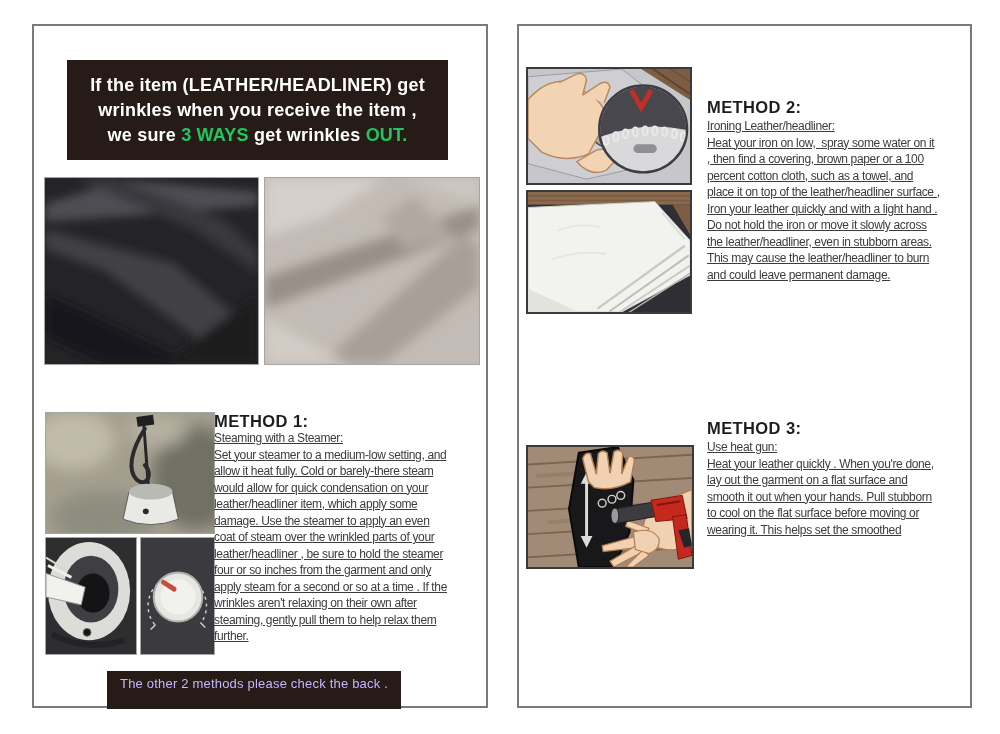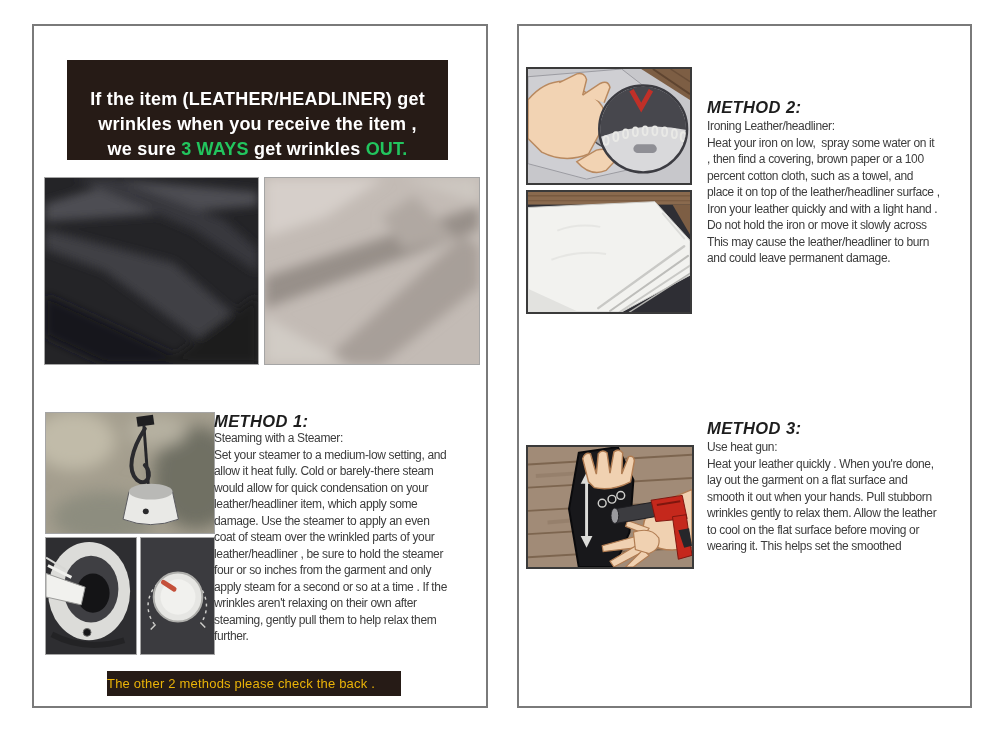--- a/index.html
+++ b/index.html
@@ -6,37 +6,37 @@
   .page{position:relative;width:1000px;height:734px;background:#ffffff;overflow:hidden;
         font-family:"Liberation Sans",sans-serif;}
   .panel{position:absolute;top:24px;height:684px;background:#fff;
          border:2px solid #7a7a7a;box-sizing:border-box;}
   .panel-left{left:32px;width:456px;}
   .panel-right{left:517px;width:455px;}
 
   .dark-box{position:absolute;background:#261b16;box-sizing:border-box;}
   .header-box{left:33px;top:34px;width:381px;height:100px;color:#ffffff;
               font-weight:bold;font-size:18px;line-height:25px;text-align:center;
-              padding-top:27px;letter-spacing:0.2px;}
+              padding-top:13px;letter-spacing:0.2px;}
   .hl{color:#22c55e;}
   .header-box span{white-space:pre;}
 
-  .footer-box{left:73px;top:645px;width:294px;height:25px;color:#eab308;
-              font-size:13px;line-height:25px;text-align:left;letter-spacing:0.2px;}
+  .footer-box{left:73px;top:645px;width:294px;height:38px;color:#c4b5fd;
+              font-size:13px;line-height:25px;text-align:center;letter-spacing:0.2px;}
 
   .photo{position:absolute;border:1px solid #a5a5a5;box-sizing:border-box;overflow:hidden;background:#ddd;}
   .illo{position:absolute;border:2px solid #3a3a3a;box-sizing:border-box;overflow:hidden;background:#eee;}
   .photo svg,.illo svg{display:block;width:100%;height:100%;}
 
   .m-text{position:absolute;width:268px;}
   .m-heading{font-weight:bold;font-size:16.5px;line-height:18px;color:#1d1d1d;
-             letter-spacing:0.4px;white-space:pre;font-style:italic;}
+             letter-spacing:0.4px;white-space:pre;}
   .lines{margin-top:0;}
   .lines-tight{margin-top:2px;}
-  .tline{white-space:pre;font-size:12px;line-height:16.5px;color:#3c3c3c;letter-spacing:-0.35px;}
+  .tline{white-space:pre;font-size:12px;line-height:16.5px;color:#3c3c3c;letter-spacing:-0.35px;text-decoration:underline;}
 
   .m1-images{position:absolute;left:11px;top:386px;width:170px;}
   .m1-top{position:relative;width:170px;height:122px;border:1px solid #a5a5a5;
           box-sizing:border-box;overflow:hidden;margin-bottom:3px;}
   .m1-row{display:flex;gap:3px;}
   .m1-small{position:relative;height:118px;border:1px solid #a5a5a5;box-sizing:border-box;overflow:hidden;}
   .m1-top svg,.m1-small svg{display:block;width:100%;height:100%;}
 </style>
 </head>
 <body>
@@ -230,20 +230,21 @@
       <div class="m-heading">METHOD 2:</div>
       <div class="lines-tight">
         <div class="tline">Ironing Leather/headliner:</div>
         <div>
             <div class="tline">Heat your iron on low,  spray some water on it</div>
             <div class="tline">, then find a covering, brown paper or a 100</div>
             <div class="tline">percent cotton cloth, such as a towel, and</div>
             <div class="tline">place it on top of the leather/headliner surface ,</div>
             <div class="tline">Iron your leather quickly and with a light hand .</div>
             <div class="tline">Do not hold the iron or move it slowly across</div>
+            <div class="tline">the leather/headliner, even in stubborn areas.</div>
             <div class="tline">This may cause the leather/headliner to burn</div>
             <div class="tline">and could leave permanent damage.</div>
           </div>
       </div>
     </div>
 
     <div class="illo" style="left:7px;top:419px;width:168px;height:124px;">
       <svg viewBox="0 0 168 124" preserveAspectRatio="none">
         <rect width="168" height="124" fill="#a18b77"></rect>
         <g stroke="#6e563f" stroke-width="2" opacity="0.7">
@@ -286,20 +287,19 @@
     </div>
 
     <div class="m-text" style="left:188px;top:393px;">
       <div class="m-heading">METHOD 3:</div>
       <div class="lines-tight">
         <div class="tline">Use heat gun:</div>
         <div>
             <div class="tline">Heat your leather quickly . When you're done,</div>
             <div class="tline">lay out the garment on a flat surface and</div>
             <div class="tline">smooth it out when your hands. Pull stubborn</div>
-            <div class="tline">wrinkles gently to relax them. Allow the leather</div>
             <div class="tline">to cool on the flat surface before moving or</div>
             <div class="tline">wearing it. This helps set the smoothed</div>
           </div>
       </div>
     </div>
   </div>
 </div>
 
 </body></html>

